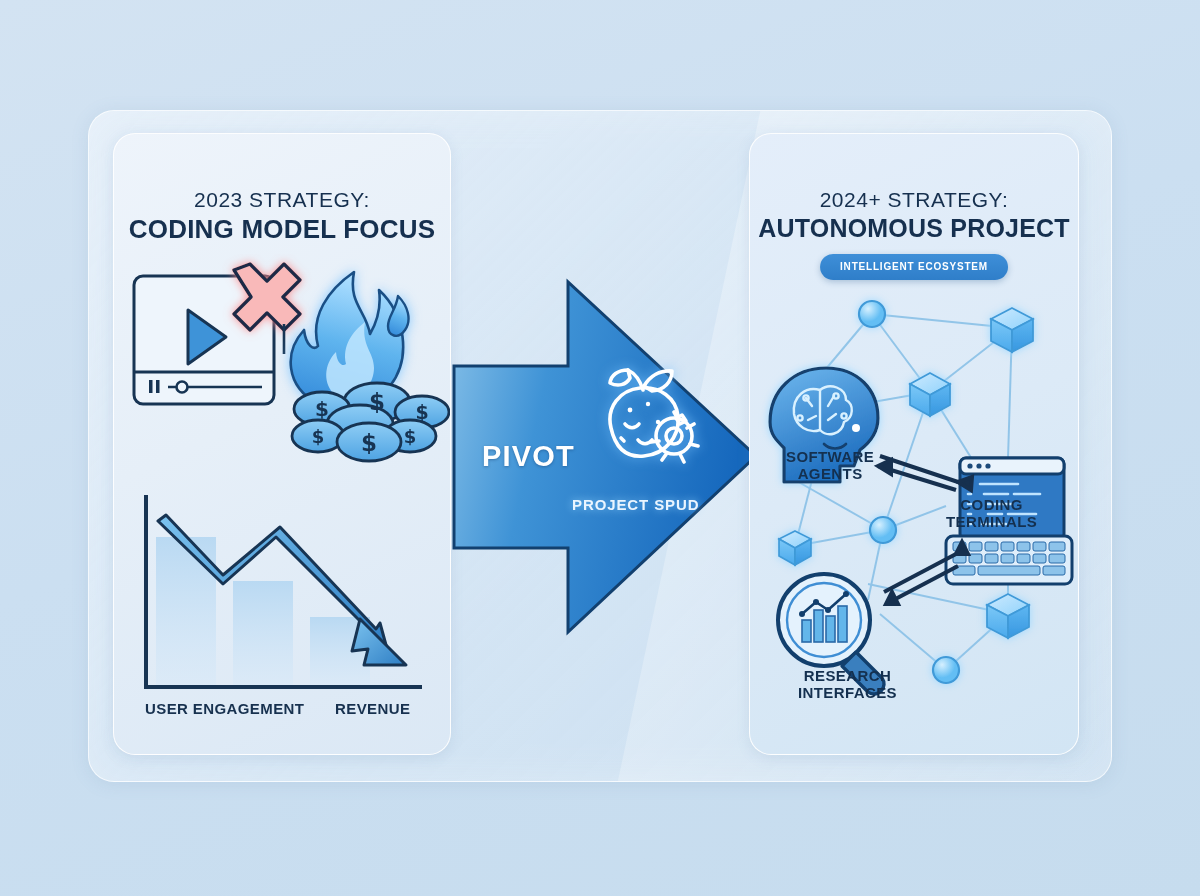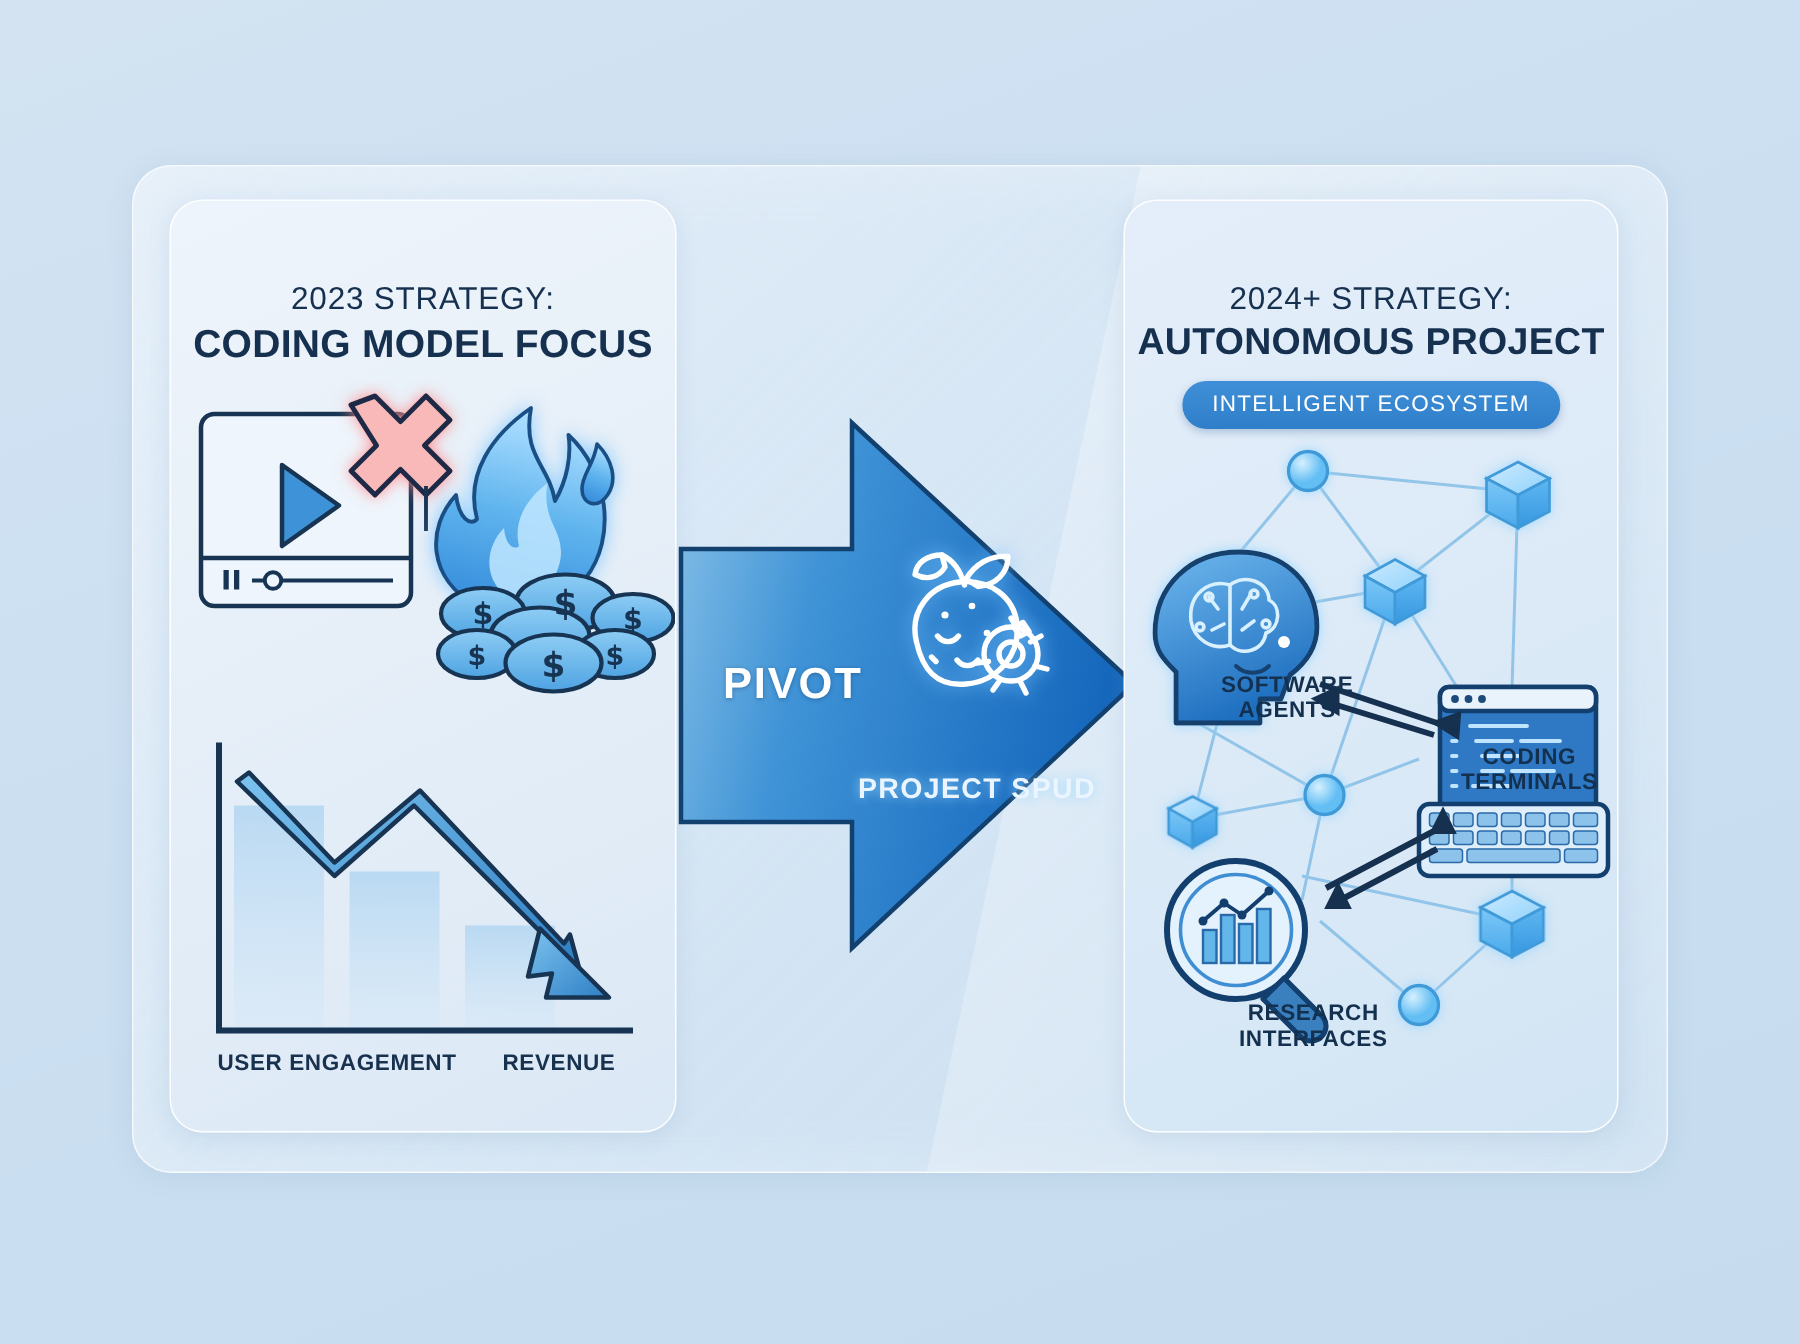--- a/index.html
+++ b/index.html
@@ -80,22 +80,22 @@
 
   
   #ecosystem-badge {
     position: absolute;
     left: 50%; transform: translateX(-50%);
     top: 120px;
     padding: 7px 20px 8px;
     border-radius: 18px;
     background: linear-gradient(180deg, #3e8fd8 0%, #2f7ec9 100%);
     color: #ffffff;
-    font-size: 15px;
-    font-weight: 400;
+    font-size: 10px;
+    font-weight: 700;
     letter-spacing: 0.8px;
     white-space: nowrap;
     box-shadow: 0 2px 6px rgba(40,90,140,0.3);
   }
 
   
   #video-illustration { position: absolute; left: 8px; top: 120px; width: 330px; height: 210px; }
   #decline-chart      { position: absolute; left: 14px; top: 355px; width: 316px; height: 215px; }
 
   .chart-axis-label {
@@ -121,41 +121,39 @@
     color: #ffffff;
     font-size: 29px;
     font-weight: 800;
     letter-spacing: 1.2px;
     text-shadow: 0 1px 3px rgba(20,60,110,0.45);
   }
   #project-spud-text {
     position: absolute;
     left: 132px; top: 228px;
     color: #eaf5ff;
-    font-size: 19px;
+    font-size: 15px;
     font-weight: 700;
     letter-spacing: 0.9px;
     text-shadow: 0 0 8px rgba(150,215,255,0.85);
-    margin-top: 20px;
   }
   #spud-icon { position: absolute; left: 140px; top: 92px; width: 128px; height: 128px; }
 
   
   #network { position: absolute; left: 0; top: 150px; width: 330px; height: 470px; }
 
   .node-label {
     position: absolute;
     color: #14304f;
     font-size: 15px;
     font-weight: 700;
     letter-spacing: 0.4px;
     line-height: 1.12;
     text-align: center;
     white-space: nowrap;
-    margin-left: 28px;
   }
   #label-software-agents  { left: 36px;  top: 315px; }
   #label-coding-terminals { left: 196px; top: 363px; }
   #label-research-interfaces { left: 48px; top: 534px; }
 
   .glow-soft { filter: drop-shadow(0 0 6px rgba(120,195,255,0.85)); }
 </style>
 </head>
 <body>
 

